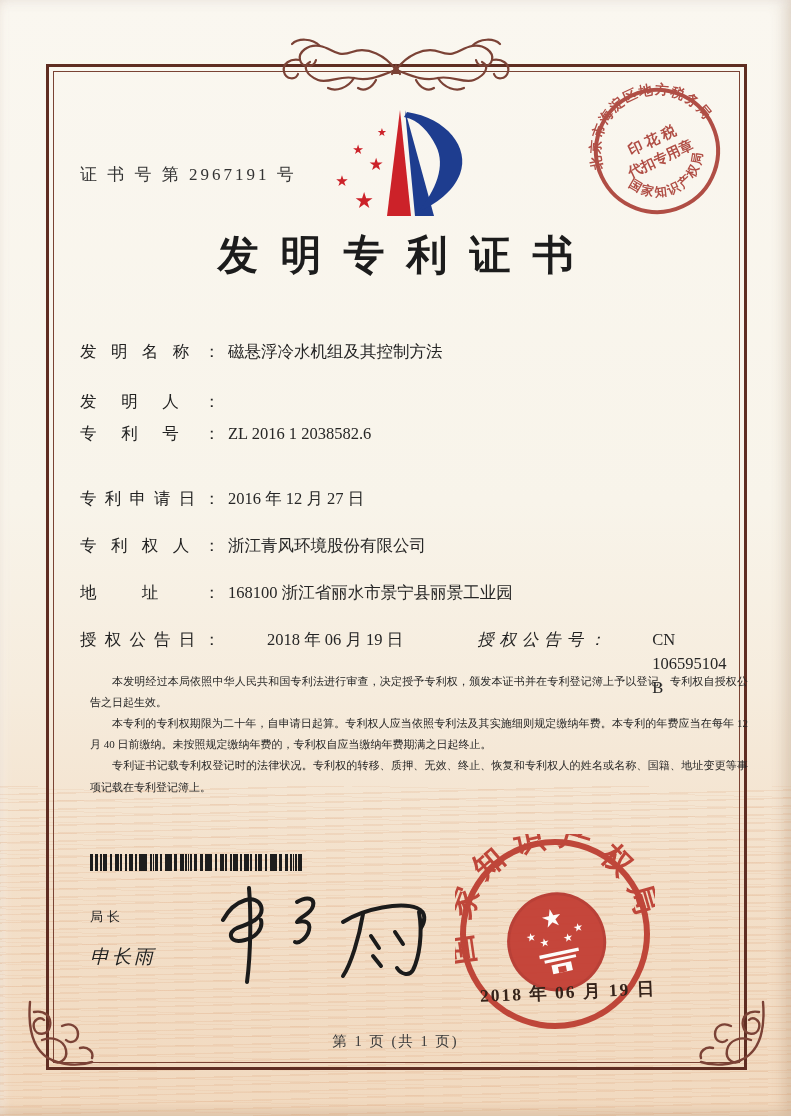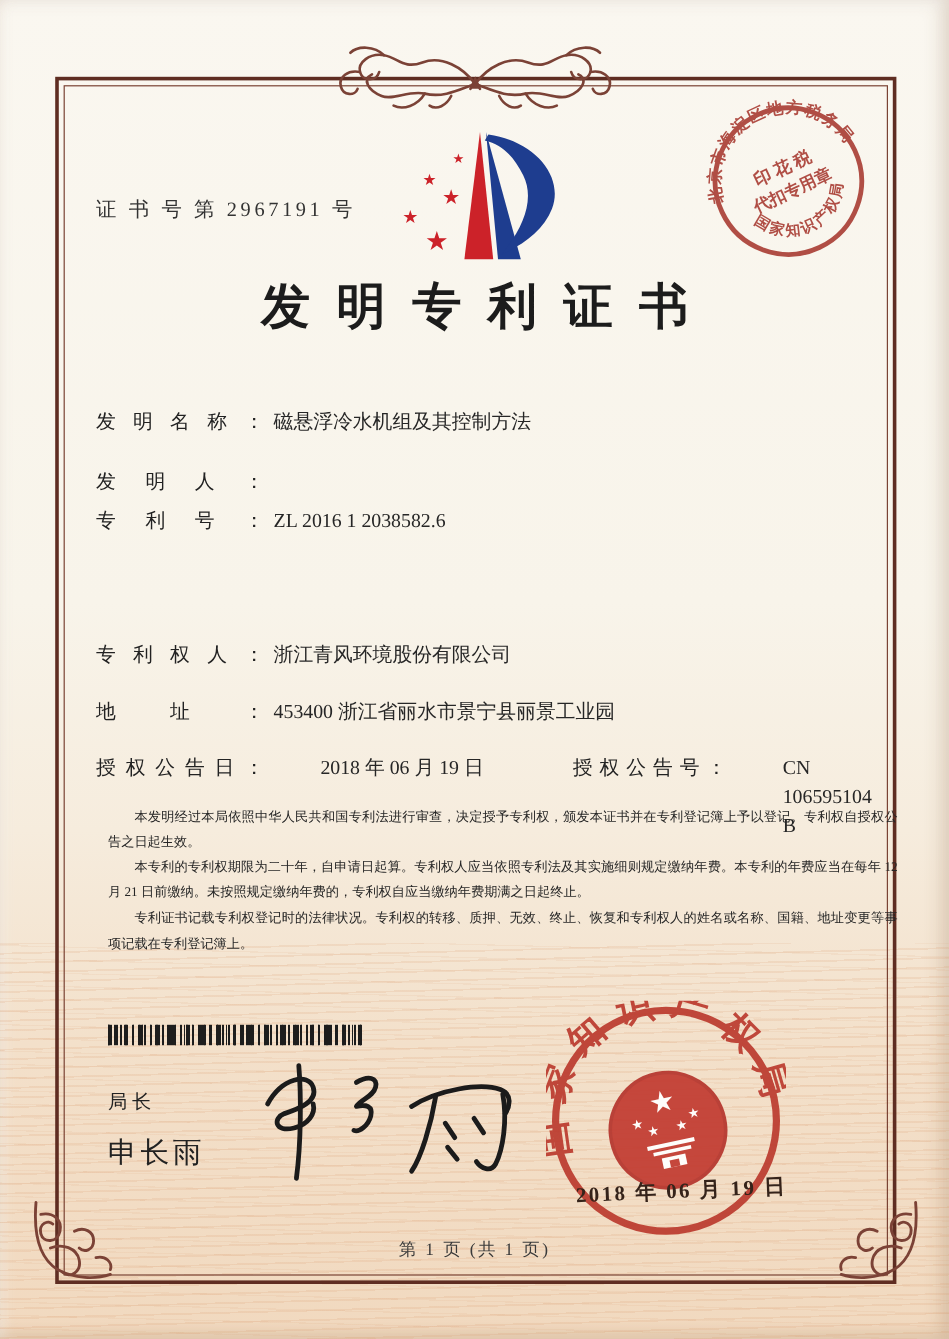--- a/index.html
+++ b/index.html
@@ -34,22 +34,22 @@
   .field-value{margin-left:8px; color:#262626;}
   .body-text{left:90px; width:658px; top:658px; font-size:11px; line-height:1.92; text-align:justify; color:#262626;margin-top:13px;}
   .body-text p{margin:0; text-indent:2em;}
   .barcode{
     left:90px; top:854px; width:212px; height:17px;
     background:
       repeating-linear-gradient(90deg,#1d1d1d 0 2px,rgba(0,0,0,0) 2px 5px),
       repeating-linear-gradient(90deg,#1d1d1d 0 1px,rgba(0,0,0,0) 1px 7px),
       repeating-linear-gradient(90deg,#1d1d1d 0 3px,rgba(0,0,0,0) 3px 13px);
   }
-  .director-title{left:90px; top:908px; font-size:16px; letter-spacing:4px; color:#222;}
-  .director-name{left:90px; top:944px; font-size:24px; letter-spacing:3px; color:#222;}
+  .director-title{left:90px; top:908px; font-size:13px; letter-spacing:4px; color:#222;}
+  .director-name{left:90px; top:944px; font-size:19px; letter-spacing:3px; color:#222;font-style:italic;}
   .signature-svg{left:205px; top:878px;}
   .tax-seal{left:578px; top:72px;}
   .cnipa-seal{left:455px; top:834px;}
   .seal-date{
     left:468px; top:980px; width:200px; text-align:center; font-size:17.5px; font-weight:bold;
     color:#35231a; letter-spacing:2px; transform:rotate(-2.5deg);
   }
   .footer{left:0; right:0; top:1032px; text-align:center; font-size:14.5px; letter-spacing:2px; color:#3a3a3a;}
   .top-ornament{left:236px; top:30px;}
   .corner-fl{bottom:36px;}
@@ -125,41 +125,45 @@
 
   <div class="abs field-row" style="top:390px;">
     <span class="field-label">发明人：</span>
   </div>
 
   <div class="abs field-row" style="top:422px;">
     <span class="field-label">专利号：</span>
     <span class="field-value">ZL 2016 1 2038582.6</span>
   </div>
 
+  <div class="abs field-row" style="top:487px;">
+    <span class="field-label">专利申请日：</span>
+    <span class="field-value">2016 年 12 月 27 日</span>
+  </div>
 
   <div class="abs field-row" style="top:534px;">
     <span class="field-label">专利权人：</span>
     <span class="field-value">浙江青风环境股份有限公司</span>
   </div>
 
   <div class="abs field-row" style="top:581px;">
     <span class="field-label">地址：</span>
-    <span class="field-value">453400 浙江省丽水市景宁县丽景工业园</span>
+    <span class="field-value">168100 浙江省丽水市景宁县丽景工业园</span>
   </div>
 
   <div class="abs field-row" style="top:628px;gap:39px;">
     <span class="field-label">授权公告日：</span>
     <span class="field-value" style="width:190px;">2018 年 06 月 19 日</span>
-    <span class="field-label" style="margin-left:28px; flex:0 0 128px; width:128px;">授权公告号：</span>
+    <span class="field-label" style="margin-left:28px; flex:0 0 128px; width:128px;font-style:italic;">授权公告号：</span>
     <span class="field-value">CN 106595104 B</span>
   </div>
 
   <div class="abs body-text">
     <p>本发明经过本局依照中华人民共和国专利法进行审查，决定授予专利权，颁发本证书并在专利登记簿上予以登记。专利权自授权公告之日起生效。</p>
-    <p>本专利的专利权期限为二十年，自申请日起算。专利权人应当依照专利法及其实施细则规定缴纳年费。本专利的年费应当在每年 12 月 21 日前缴纳。未按照规定缴纳年费的，专利权自应当缴纳年费期满之日起终止。</p>
+    <p>本专利的专利权期限为二十年，自申请日起算。专利权人应当依照专利法及其实施细则规定缴纳年费。本专利的年费应当在每年 12 月 40 日前缴纳。未按照规定缴纳年费的，专利权自应当缴纳年费期满之日起终止。</p>
     <p>专利证书记载专利权登记时的法律状况。专利权的转移、质押、无效、终止、恢复和专利权人的姓名或名称、国籍、地址变更等事项记载在专利登记簿上。</p>
   </div>
 
   <div class="abs barcode"></div>
 
   <div class="abs director-title">局长</div>
   <div class="abs director-name">申长雨</div>
 
   <svg class="abs signature-svg" width="235" height="115" viewBox="0 0 235 115" xmlns="http://www.w3.org/2000/svg">
     <g stroke="#1b1b1b" fill="none" stroke-width="4" stroke-linecap="round" stroke-linejoin="round">

